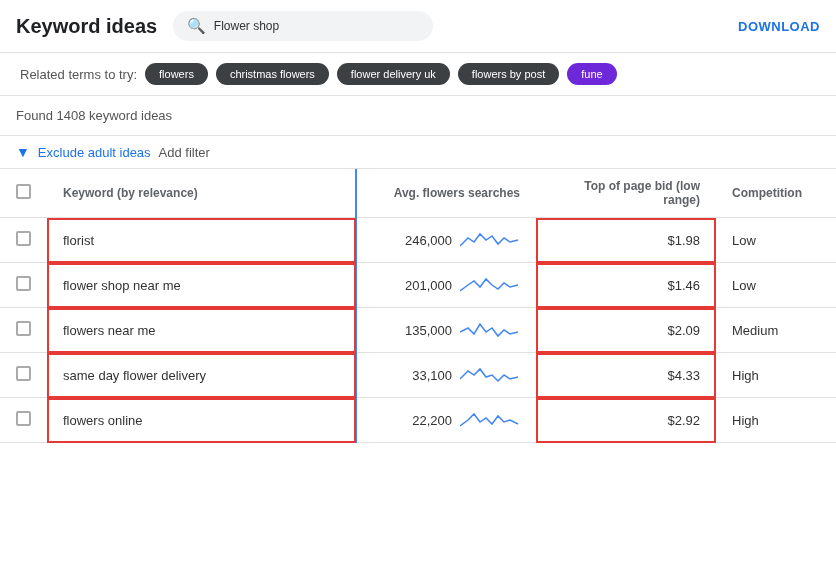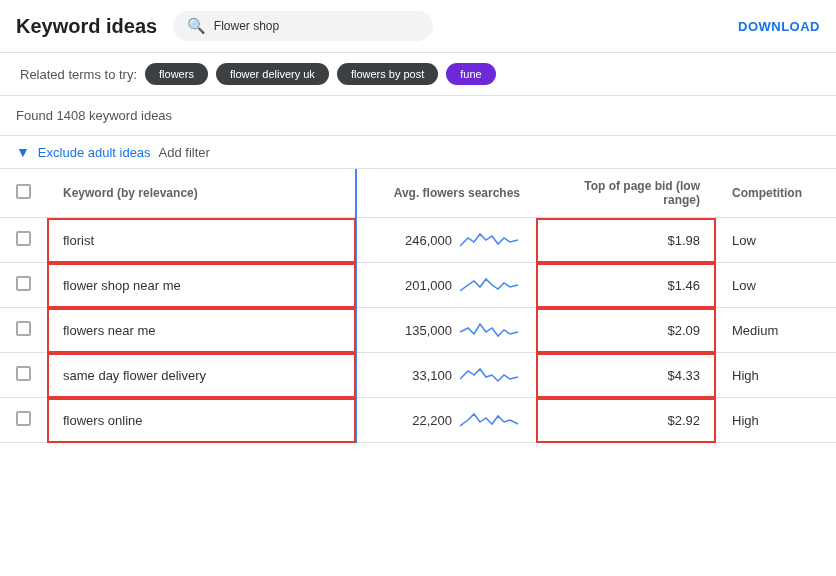--- a/index.html
+++ b/index.html
@@ -69,20 +69,21 @@
       <span class="search-icon">🔍</span>
       <span class="search-text">Flower shop</span>
     </div>
   </div>
   <span class="download-btn">DOWNLOAD</span>
 </div>
 
 <div class="related-terms">
   <span class="related-label">Related terms to try:</span>
   <div class="term-chip">flowers</div>
+  <div class="term-chip">christmas flowers</div>
   <div class="term-chip">flower delivery uk</div>
   <div class="term-chip">flowers by post</div>
   <div class="term-chip" style="background:#6d28d9;">fune</div>
 </div>
 
 <div class="found-count">Found 1408 keyword ideas</div>
 
 <div class="filter-bar">
   <span class="filter-icon">▼</span>
   <span class="exclude-link">Exclude adult ideas</span>

